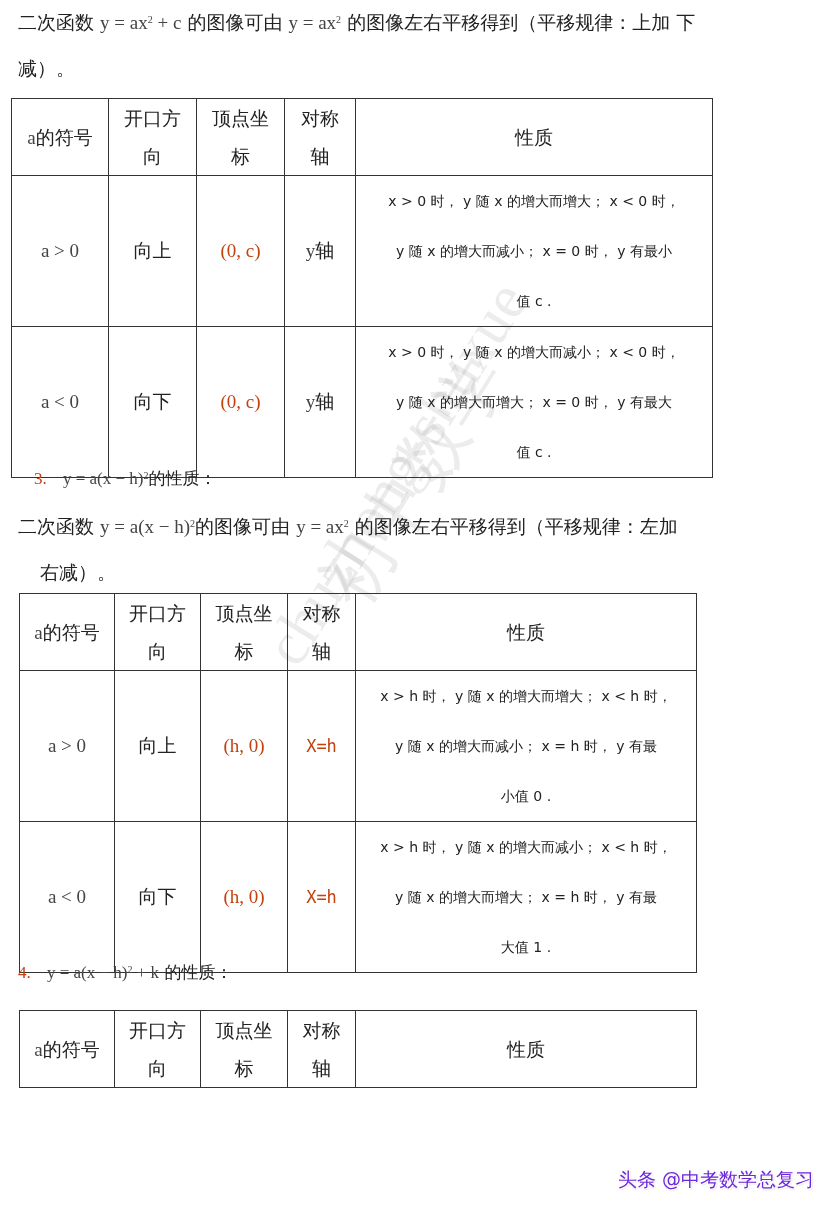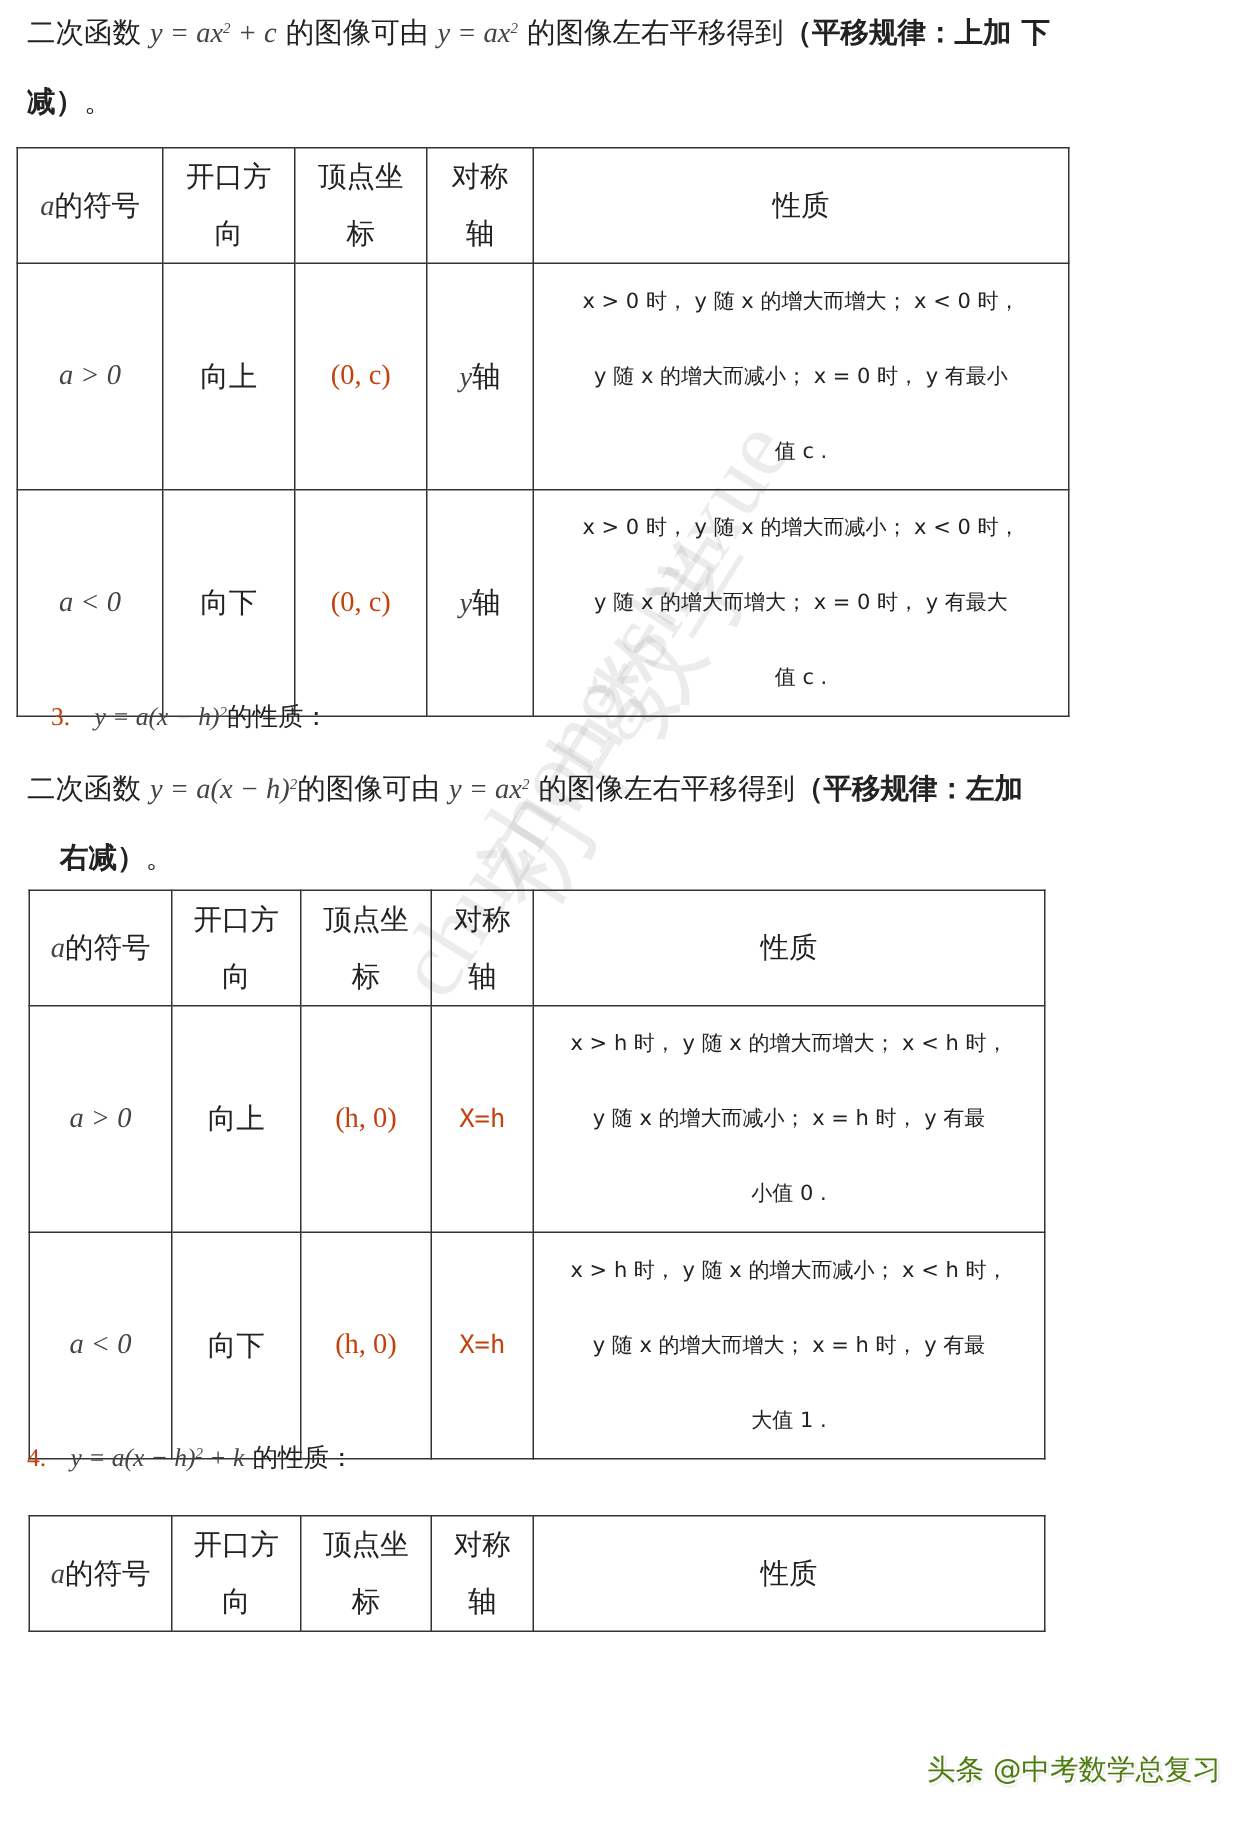--- a/index.html
+++ b/index.html
@@ -1,32 +1,32 @@
 <!DOCTYPE html>
 <html><head>
 <meta charset="utf-8">
 <style>
   html, body { margin:0; padding:0; background:#ffffff; }
   body { width:832px; height:1215px; position:relative; overflow:hidden;
          font-family: "DejaVu Sans", "Liberation Sans", sans-serif; color:#222; }
   .line { position:absolute; font-size:19px; line-height:24px; white-space:nowrap; }
-  .m { font-family:"Liberation Serif","DejaVu Serif",serif; font-style:italic; color:#444; }
+  .m { font-family:"Liberation Serif","DejaVu Serif",serif; color:#444; }
   .mn { font-family:"Liberation Serif","DejaVu Serif",serif; color:#c2410c; }
   sup { font-size:10px; vertical-align:top; position:relative; top:-2px; }
-  b { font-weight:bold; }
+  b { font-weight:normal; }
   table { position:absolute; border-collapse:collapse; table-layout:fixed; }
   td { border:1.5px solid #333; text-align:center; vertical-align:middle; font-size:19px; padding:0; color:#222; }
   td.hdr { line-height:38px; }
   td.prop { line-height:50px; font-size:14px; padding:0 8px; }
   .watermark { position:absolute; left:250px; top:640px; transform:rotate(-58deg); transform-origin:left top;
                color:rgba(150,150,150,0.18); font-family:"Liberation Serif","DejaVu Serif",serif;
                font-size:62px; white-space:nowrap; pointer-events:none; }
   .wm2 { position:absolute; left:300px; top:575px; transform:rotate(-58deg); transform-origin:left top;
          color:rgba(150,150,150,0.18); font-size:70px; white-space:nowrap; pointer-events:none; }
-  .footer { position:absolute; right:18px; bottom:22px; font-size:19px; color:#4d7c0f;
+  .footer { position:absolute; right:18px; bottom:22px; font-size:19px; color:#6d28d9;
             text-shadow:1px 1px 0 #fff, -1px -1px 0 #fff, 1px 1px 2px rgba(0,0,0,0.25); }
 </style>
 </head>
 <body>
 
 <div class="wm2">初中数学</div>
 <div class="watermark">chuzhong-shuxue</div>
 
 <div class="line" style="left:18px; top:10px;">
   <span>二次函数</span>

